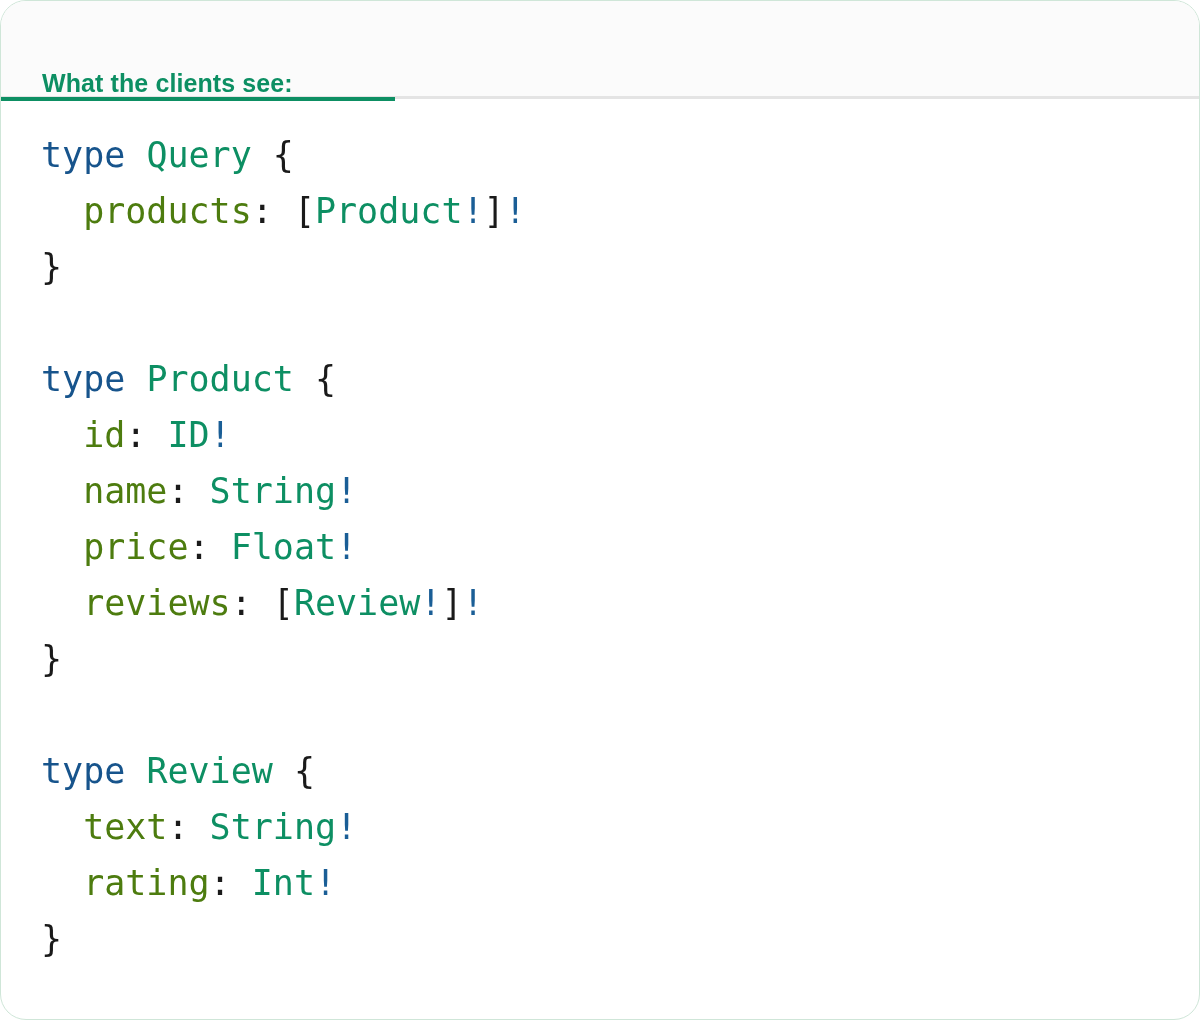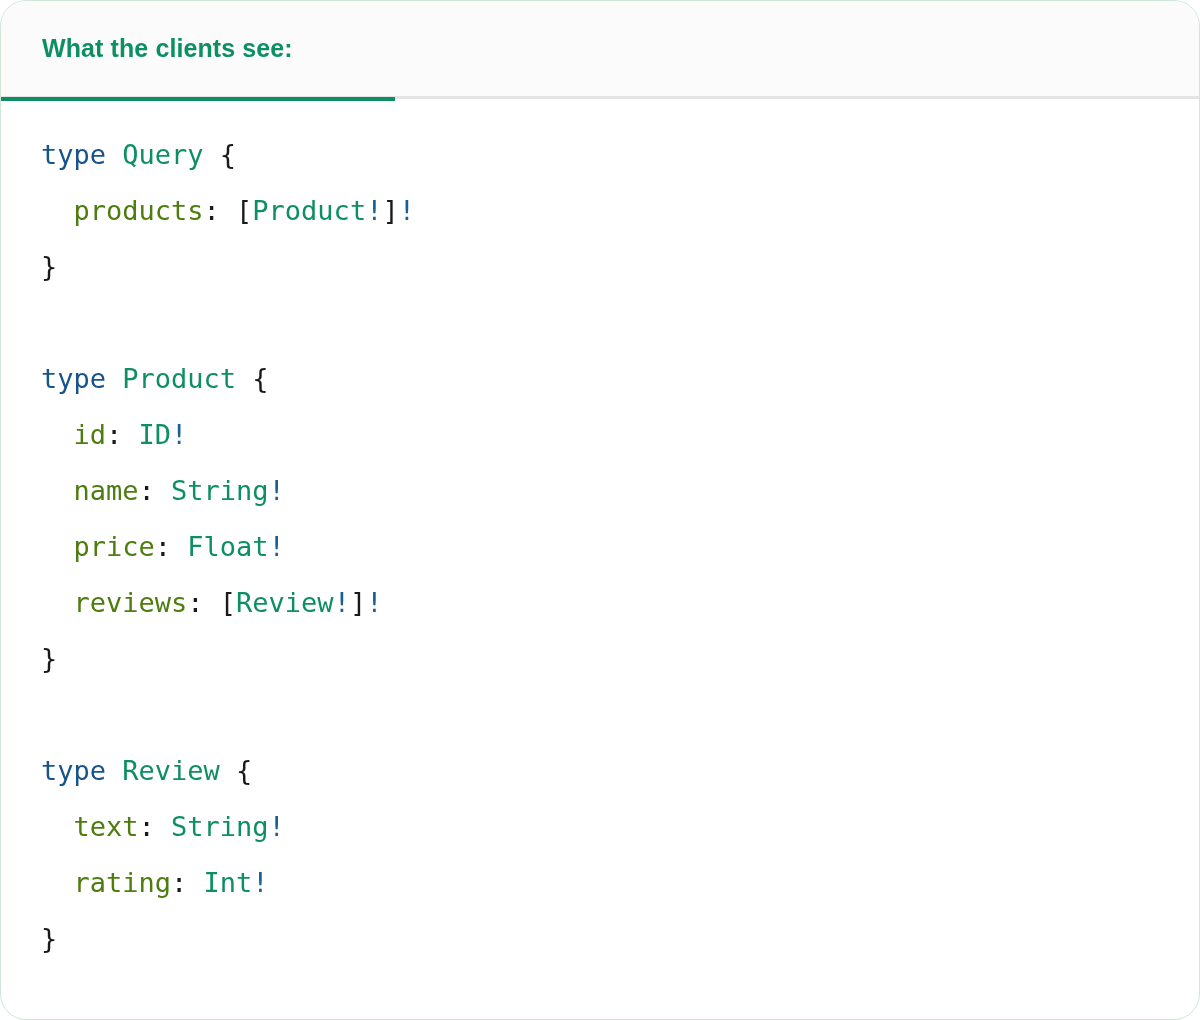--- a/index.html
+++ b/index.html
@@ -35,21 +35,21 @@
     display: flex;
     align-items: center;
   }
 
   .tab {
     position: relative;
     box-sizing: border-box;
     height: 98px;
     width: 394px;
     display: flex;
-    align-items: center;
+    align-items: flex-end;
     padding: 0 20px 0 41px;
     background: transparent;
     border: none;
     cursor: pointer;
     font-family: "Liberation Sans", sans-serif;
   }
 
   .tab-label {
     font-size: 25px;
     font-weight: 600;
@@ -70,21 +70,21 @@
   
   .code-area {
     box-sizing: border-box;
     padding: 28px 40px 0 40px;
     background: #ffffff;
   }
 
   .code-block {
     margin: 0;
     font-family: "DejaVu Sans Mono", monospace;
-    font-size: 27px;
+    font-size: 35px;
     line-height: 56px;
     white-space: pre;
     color: #1a1a1a;
     letter-spacing: 0px;
   }
 
   .code-line {
     min-height: 56px;
   }
 

